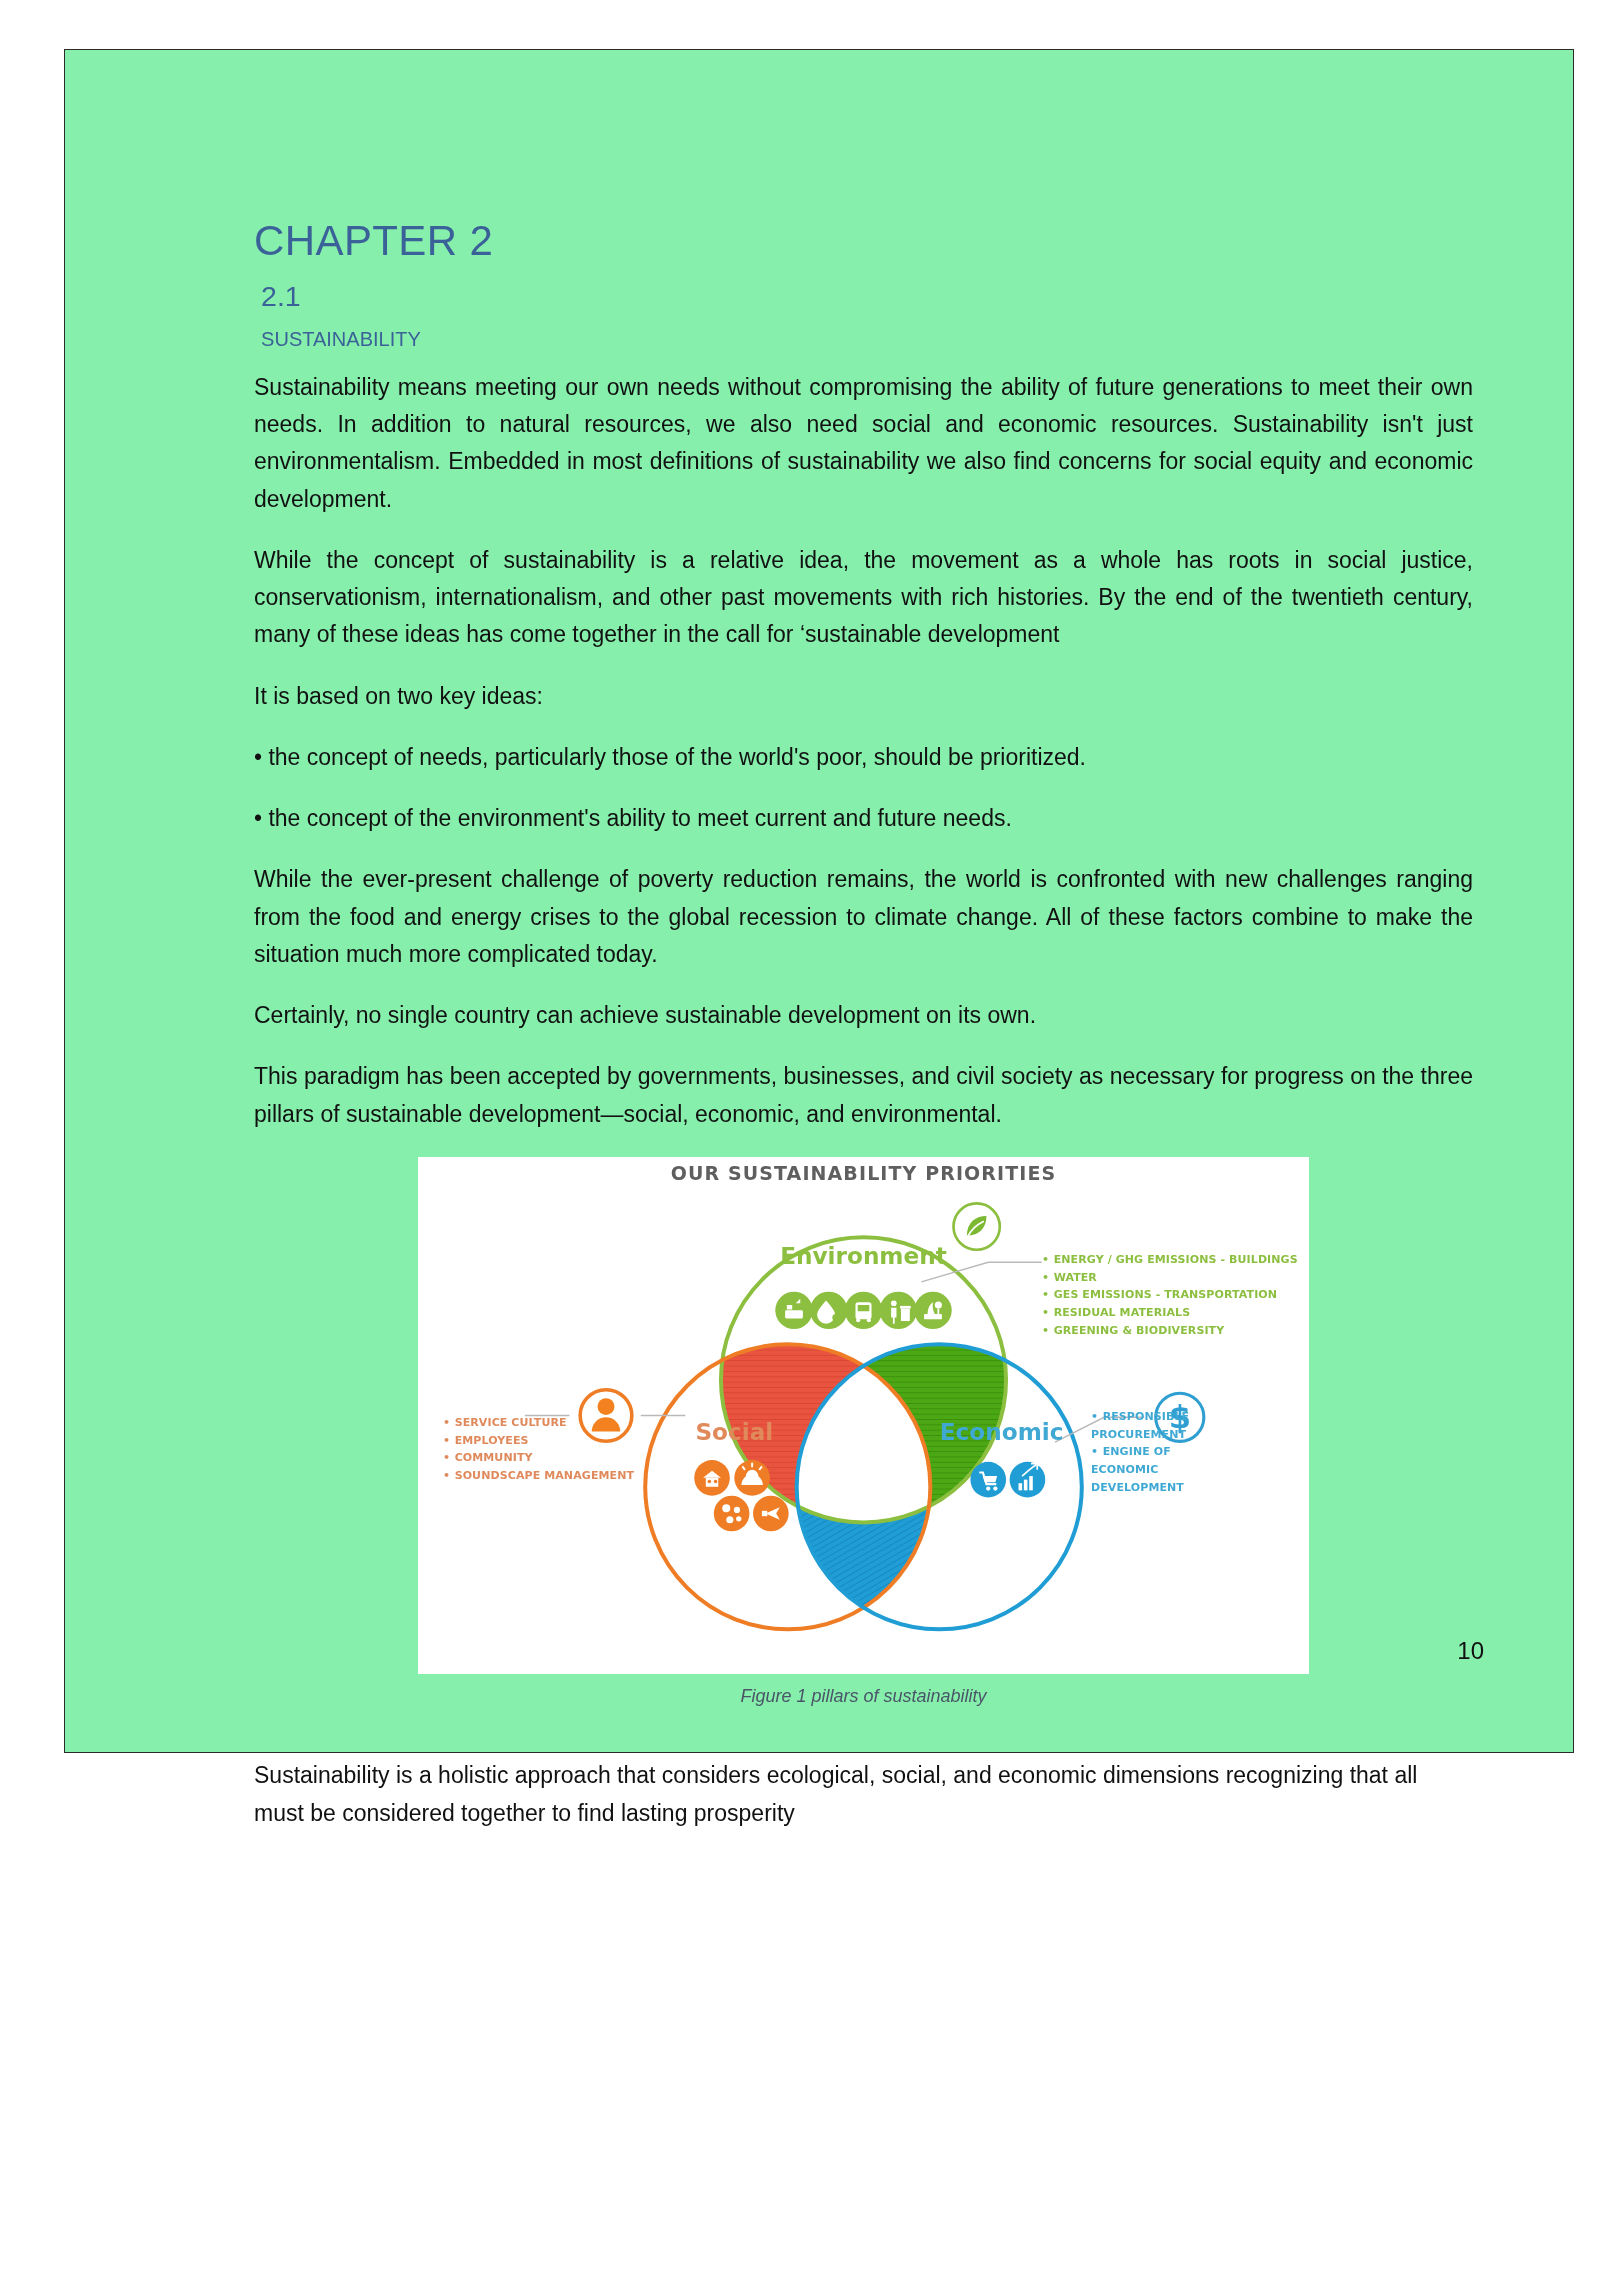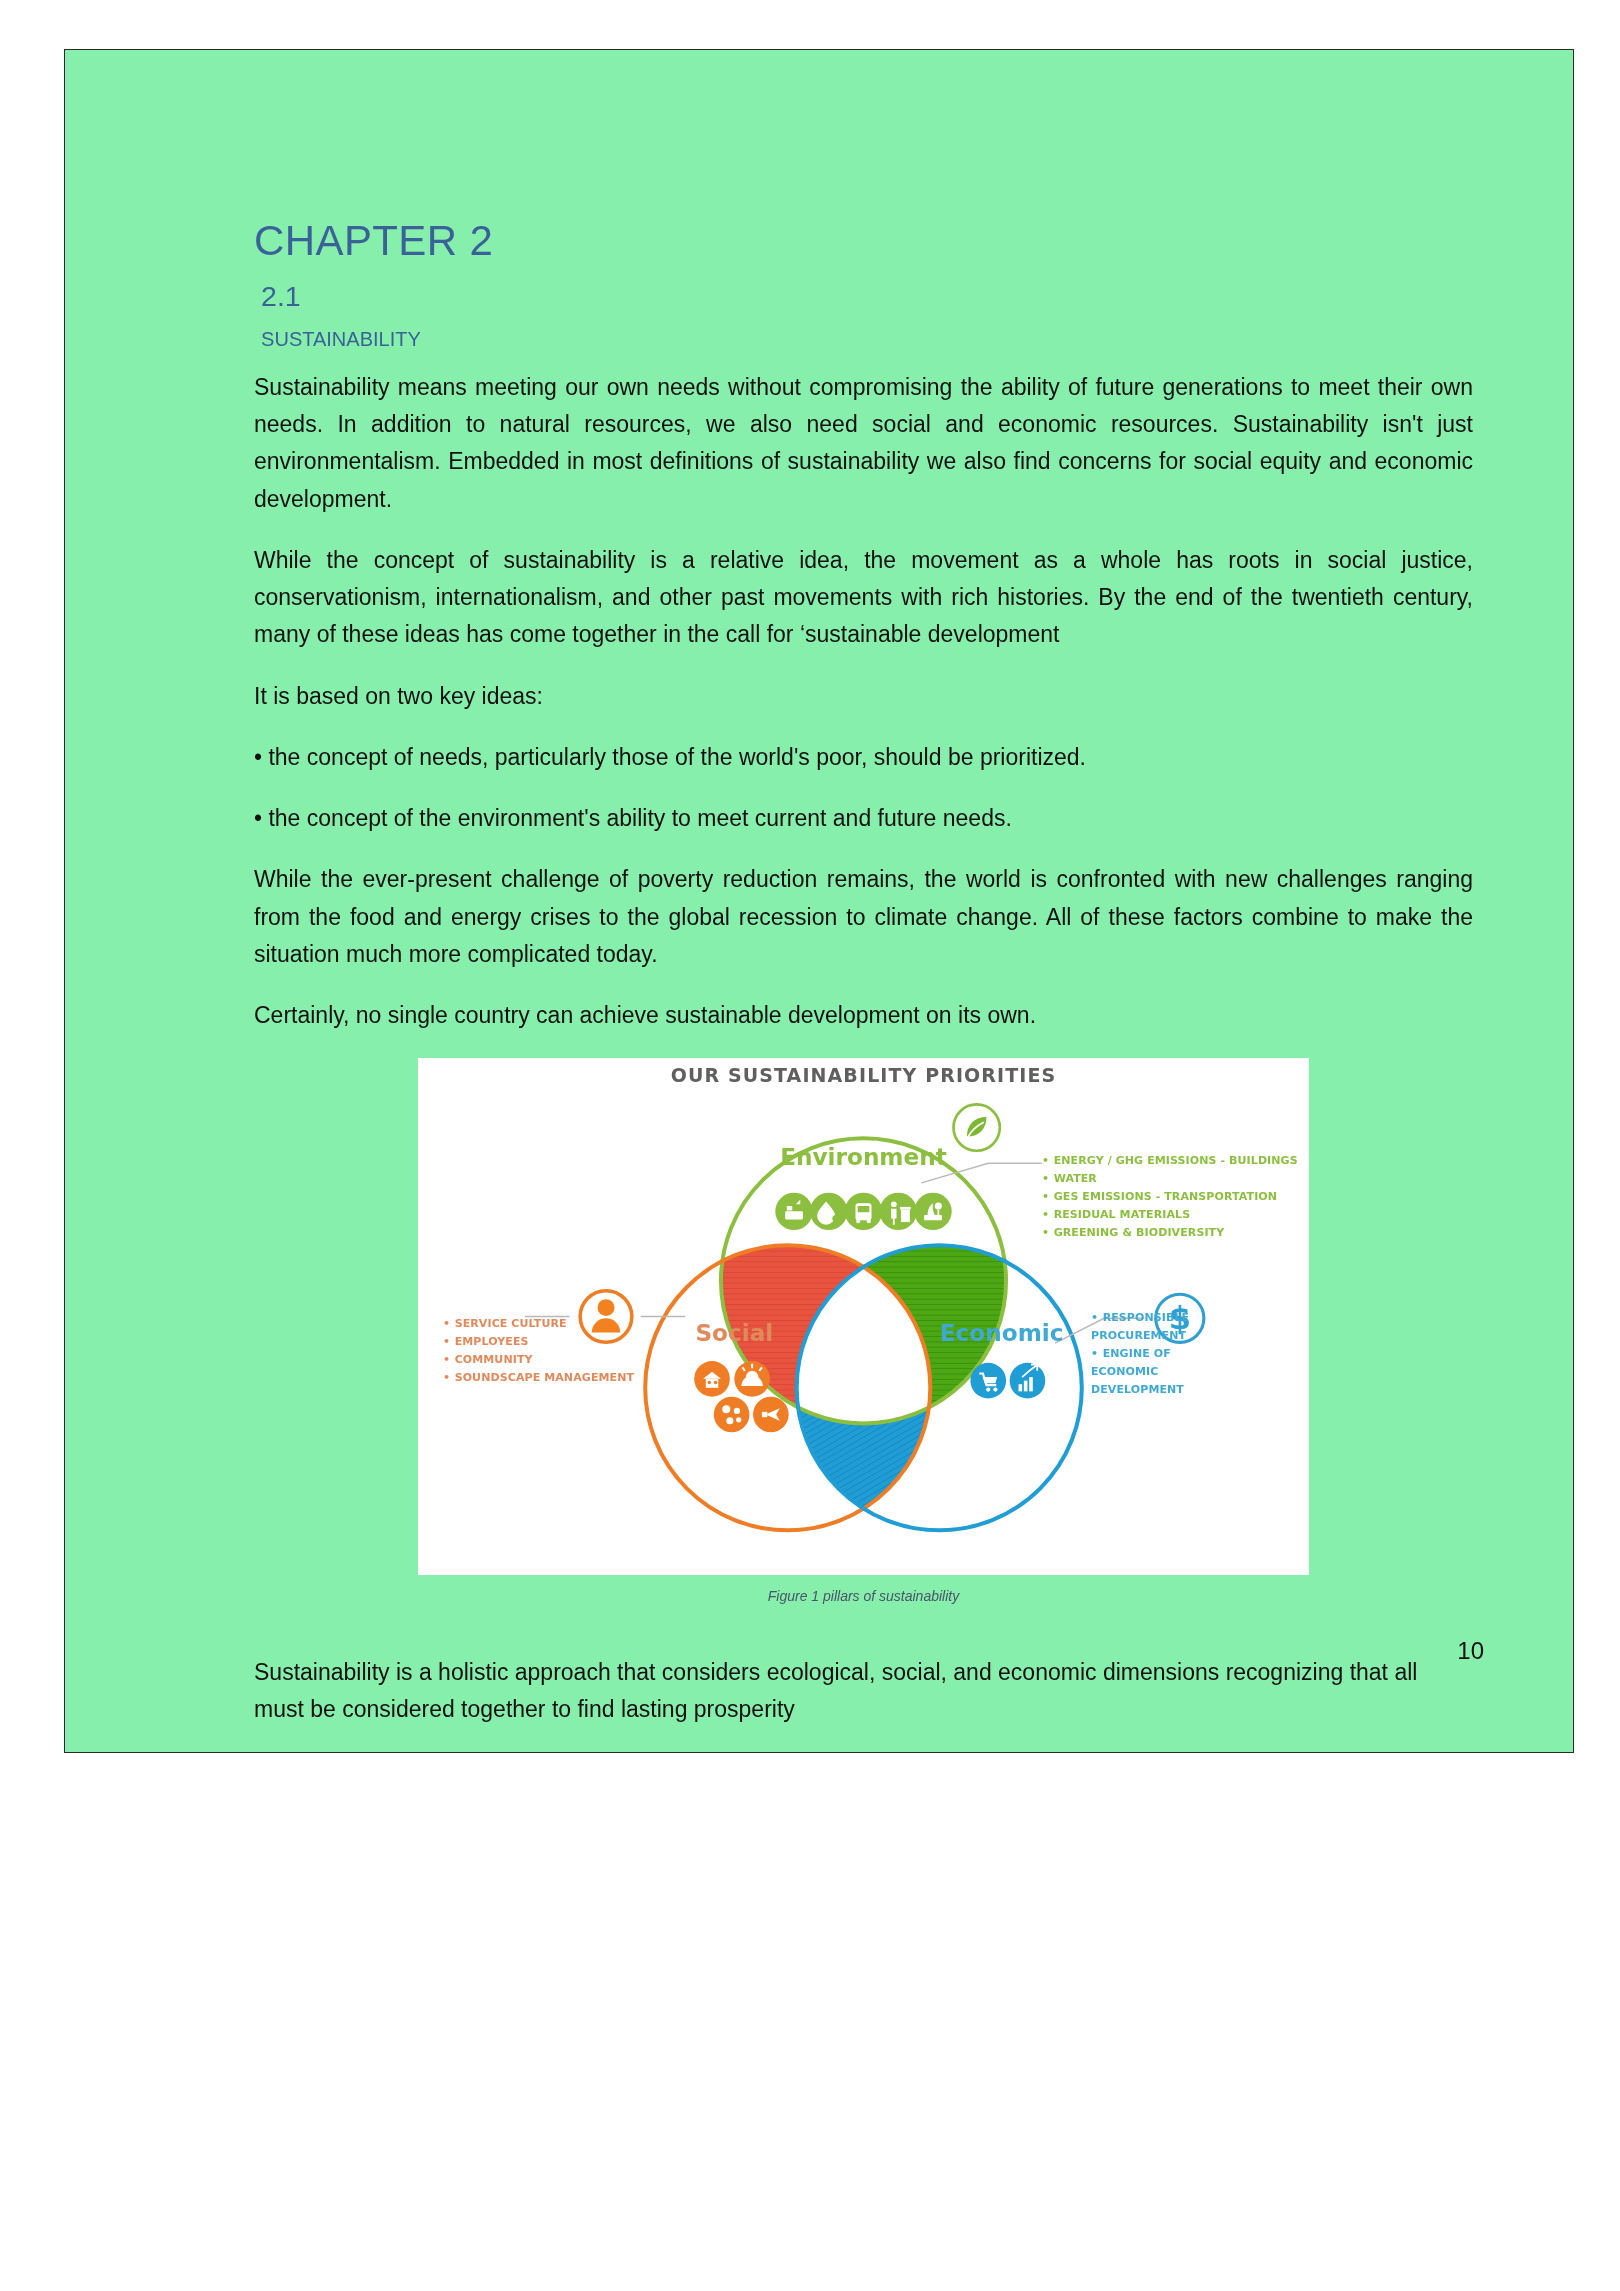--- a/index.html
+++ b/index.html
@@ -105,21 +105,21 @@
     font-size: 19px;
     font-weight: bold;
     letter-spacing: 1.1px;
     color: #5f5f5f;
     font-family: "DejaVu Sans", sans-serif;
   }
   .venn { position: absolute; left: 0; top: 0; }
 
   .caption {
     margin-top: 12.5px;
-    font-size: 14px;
+    font-size: 18px;
     font-style: italic;
     color: #4a5568;
     text-align: center;
   }
 
   
   .callout {
     position: absolute;
     font-family: "DejaVu Sans", sans-serif;
     font-weight: bold;
@@ -161,20 +161,21 @@
       <span class="section-name">Sustainability</span>
     </h2>
 
     <p class="body">Sustainability means meeting our own needs without compromising the ability of future generations to meet their own needs. In addition to natural resources, we also need social and economic resources. Sustainability isn't just environmentalism. Embedded in most definitions of sustainability we also find concerns for social equity and economic development.</p>
     <p class="body">While the concept of sustainability is a relative idea, the movement as a whole has roots in social justice, conservationism, internationalism, and other past movements with rich histories. By the end of the twentieth century, many of these ideas has come together in the call for ‘sustainable development</p>
     <p class="body nojust">It is based on two key ideas:</p>
     <p class="bullet">• the concept of needs, particularly those of the world's poor, should be prioritized.</p>
     <p class="bullet">• the concept of the environment's ability to meet current and future needs.</p>
     <p class="body">While the ever-present challenge of poverty reduction remains, the world is confronted with new challenges ranging from the food and energy crises to the global recession to climate change. All of these factors combine to make the situation much more complicated today.</p>
     <p class="body nojust">Certainly, no single country can achieve sustainable development on its own.</p>
+    <p class="body">This paradigm has been accepted by governments, businesses, and civil society as necessary for progress on the three pillars of sustainable development—social, economic, and environmental.</p>
 
     <div class="figure-wrap">
       <div class="figure-img">
 
         <div class="fig-title">OUR SUSTAINABILITY PRIORITIES</div>
 
         <svg class="venn" width="891" height="517" viewBox="0 0 1000 580">
           <defs>
             <pattern id="hatchRed" width="6" height="6" patternUnits="userSpaceOnUse">
               <rect width="6" height="6" fill="#e8543f"></rect>

